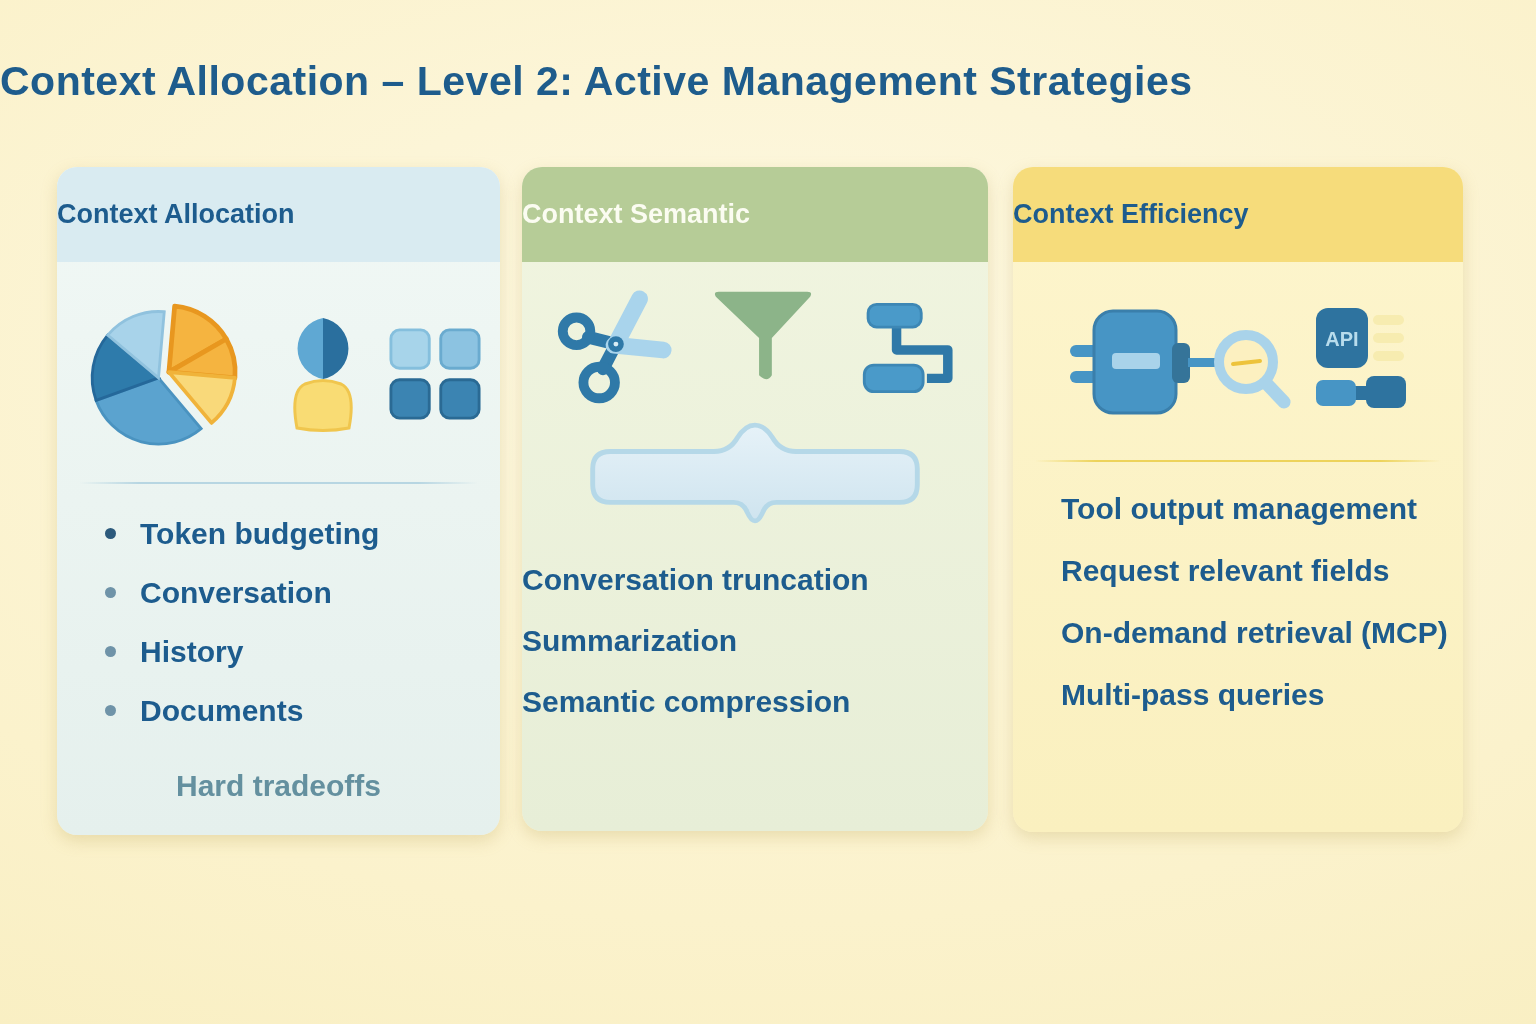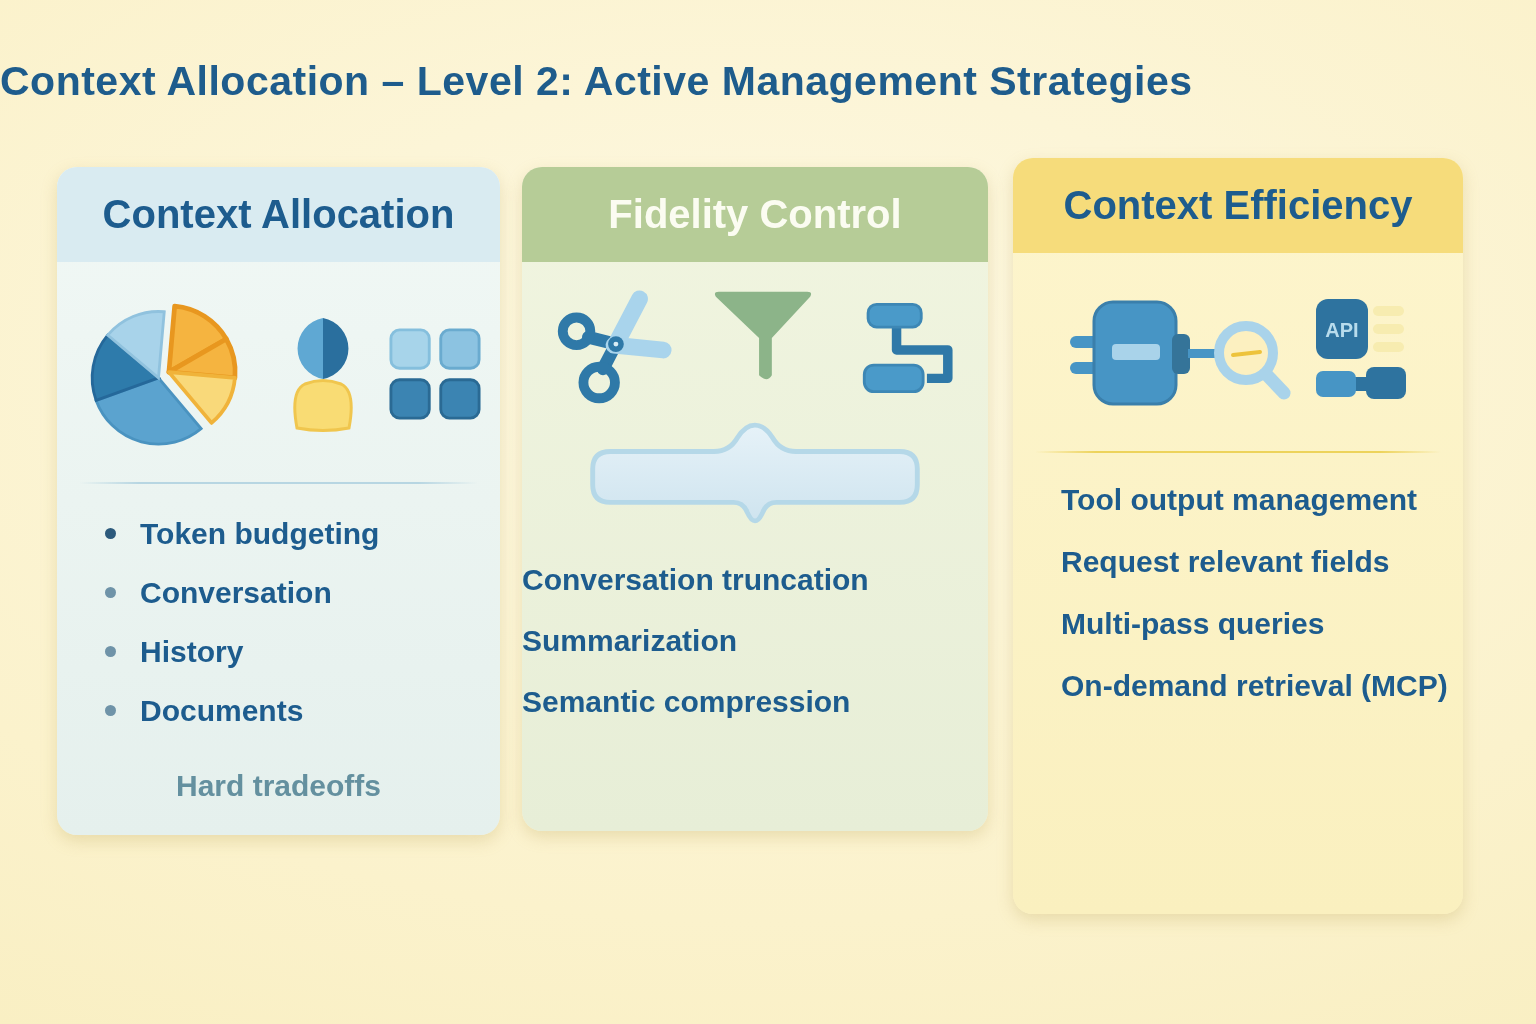--- a/index.html
+++ b/index.html
@@ -17,25 +17,25 @@
   }
   .card {
     position:absolute; border-radius:20px; overflow:hidden;
     box-shadow: 0 6px 16px rgba(185,160,85,0.28);
     display:flex; flex-direction:column;
   }
   #card-allocation { left:57px;  top:167px; width:443px; height:668px;
     background:linear-gradient(180deg,#f1f8f5 0%,#e5f0ed 100%); }
   #card-control    { left:522px; top:167px; width:466px; height:664px;
     background:linear-gradient(180deg,#f1f5e0 0%,#e7eed7 100%); }
-  #card-efficiency { left:1013px;top:158px; width:450px; height:756px;
+  #card-efficiency { left:1013px;top:167px; width:450px; height:665px;
     background:linear-gradient(180deg,#fdf5cd 0%,#faf0bf 100%); }
   .card-header {
-    height:95px; flex:none; display:flex; align-items:center; justify-content:center;
-    font-size:40px; font-weight:bold;
+    height:95px; flex:none; display:flex; align-items:center; justify-content:flex-start;
+    font-size:27px; font-weight:bold;
   }
   #card-allocation .card-header { background:#d9ebf1; color:#1d5c8e; }
   #card-control    .card-header { background:#b6cc97; color:#fbfcf1; }
   #card-efficiency .card-header { background:#f6dc7b; color:#1d5c8e; }
   .icon-row { display:flex; align-items:center; justify-content:center; }
   #card-allocation .icon-row { margin-top:26px; height:172px; gap:26px; }
   #card-control .icon-row { margin-top:26px; height:132px; gap:34px; align-items:flex-start; }
   #card-efficiency .icon-row { margin-top:34px; height:128px; gap:24px; }
   .brace-wrap { display:flex; justify-content:center; margin-top:2px; }
   .divider { height:2px; margin:0 22px; border-radius:1px; }
@@ -117,21 +117,21 @@
       </li>
   </ul>
 
   <div class="card-footer">
     <span class="footer-muted">Hard tradeoffs</span>
   </div>
 </section>
 
 <section class="card" id="card-control">
   <div class="card-header">
-    <span>Fidelity Control</span>
+    <span>Context Semantic</span>
   </div>
 
   <div class="icon-row">
 
     <svg width="128" height="128" viewBox="0 0 130 130">
       <line x1="70" y1="57" x2="42" y2="50" stroke="#2f79a8" stroke-width="13" stroke-linecap="round"></line>
       <line x1="70" y1="57" x2="57" y2="82" stroke="#2f79a8" stroke-width="13" stroke-linecap="round"></line>
       <circle cx="30" cy="44" r="14" fill="none" stroke="#2f79a8" stroke-width="10"></circle>
       <circle cx="53" cy="96" r="16" fill="none" stroke="#2f79a8" stroke-width="10"></circle>
       <line x1="70" y1="57" x2="94" y2="11" stroke="#a9d4ec" stroke-width="17" stroke-linecap="round"></line>
@@ -216,19 +216,19 @@
   <div class="divider"></div>
 
   <ul class="item-list">
     <li>
         <span>Tool output management</span>
       </li>
     <li>
         <span>Request relevant fields</span>
       </li>
     <li>
+        <span>On-demand retrieval (MCP)</span>
+      </li>
+    <li>
         <span>Multi-pass queries</span>
-      </li>
-    <li>
-        <span>On-demand retrieval (MCP)</span>
       </li>
   </ul>
 </section>
 
 </body></html>

